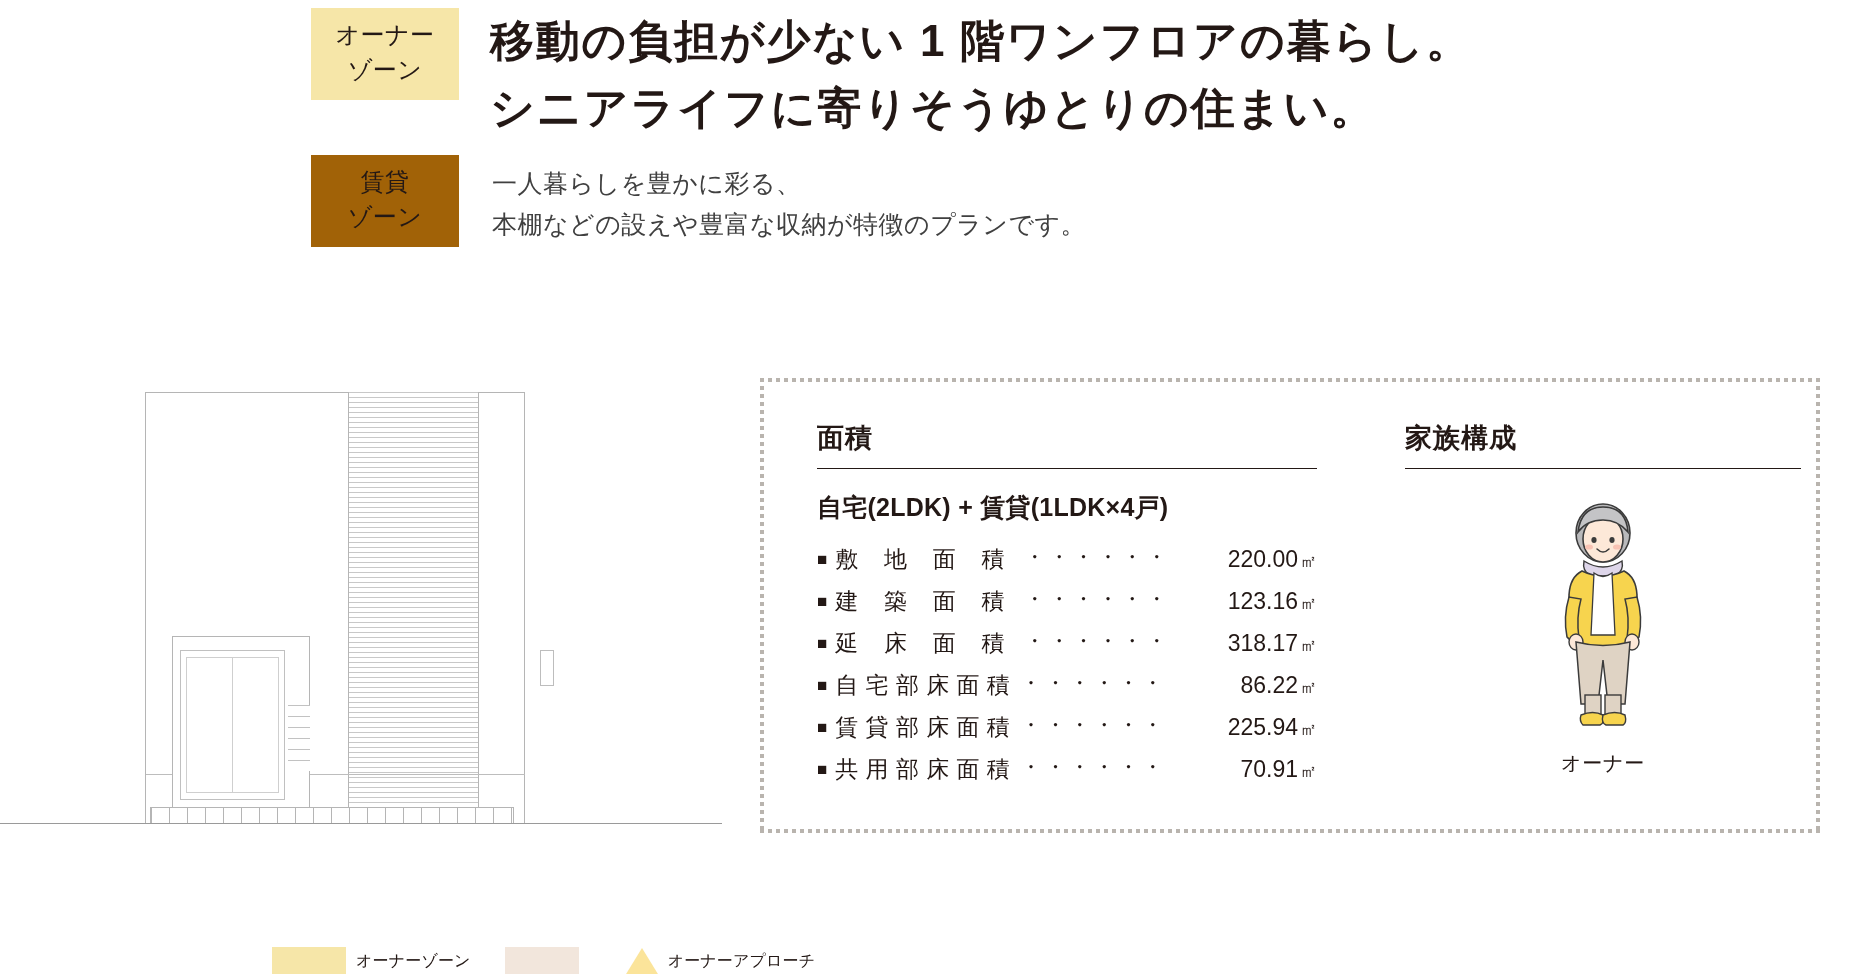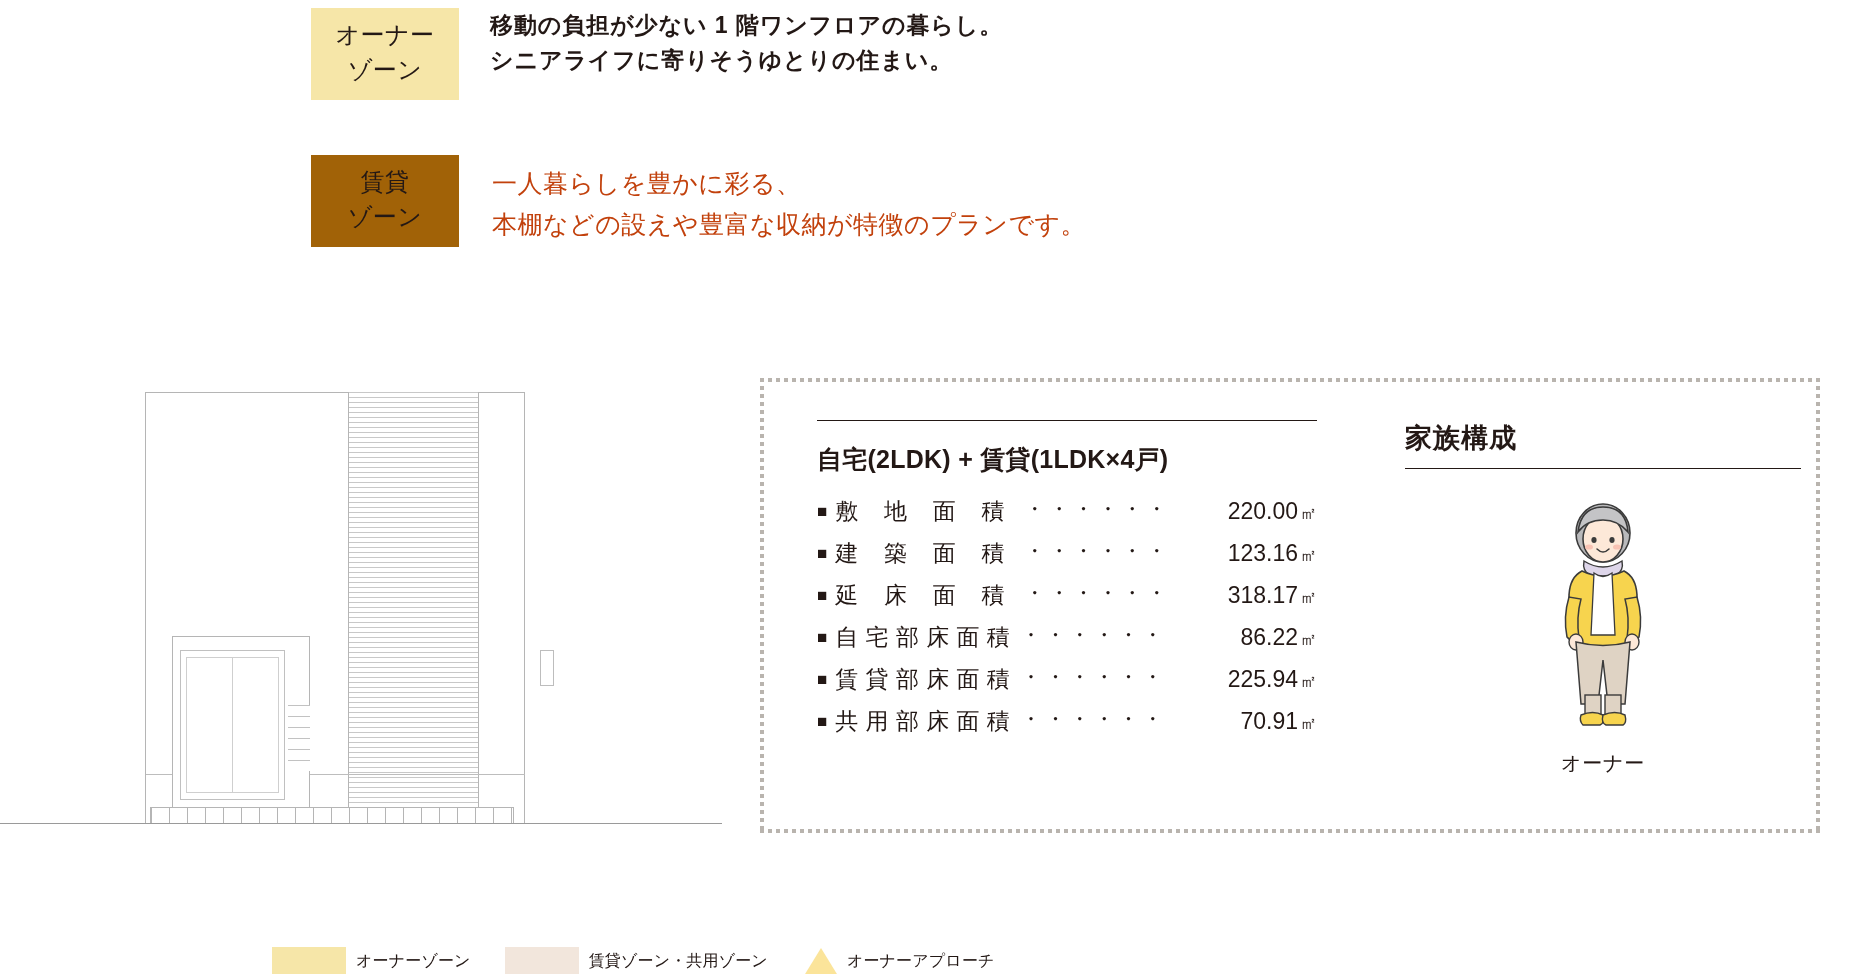--- a/index.html
+++ b/index.html
@@ -46,37 +46,37 @@
     position: absolute;
     left: 311px;
     top: 155px;
     background: #a16207;
   }
 
   .headline {
     position: absolute;
     left: 490px;
     top: 8px;
-    font-size: 23px;
+    font-size: 44px;
     font-weight: bold;
     line-height: 1.52;
     letter-spacing: 0.04em;
     color: #231815;
     white-space: nowrap;
   }
   .headline div { display: block; }
 
   .subcopy {
     position: absolute;
     left: 492px;
     top: 163px;
     font-size: 25px;
     line-height: 1.62;
     letter-spacing: 0.02em;
-    color: #c2410c;
+    color: #404040;
     white-space: nowrap;
   }
   .subcopy div { display: block; }
 
   
   .elevation {
     position: absolute;
     left: 0px;
     top: 370px;
     width: 730px;
@@ -394,20 +394,21 @@
   <div class="elev-window-mullion"></div>
   <div class="elev-stairs"></div>
   <div class="elev-left-edge"></div>
   <div class="elev-right-mark"></div>
   <div class="elev-ground"></div>
 </div>
 
 <div class="infopanel"></div>
 
 <div class="col-area">
+  <div class="sec-title">面積</div>
   <div class="sec-rule"></div>
   <div class="plan-type">自宅(2LDK) + 賃貸(1LDK×4戸)</div>
 
   <div class="area-list">
 
     <div class="area-row">
       <span class="area-sq">■</span>
       <span class="area-label wide">敷 地 面 積</span>
       <span class="area-dots">・・・・・・・・・・・・・・</span>
       <span class="area-value">220.00</span>
@@ -504,21 +505,20 @@
 
 <div class="legend">
 
   <div class="legend-item">
     <span class="sw sw-owner"></span>
     <span>オーナーゾーン</span>
   </div>
 
   <div class="legend-item">
     <span class="sw sw-rent"></span>
-    <span>賃貸ゾーン・共用ゾーン</span>
   </div>
 
   <div class="legend-item">
     <span class="tri tri-owner"></span>
     <span>オーナーアプローチ</span>
   </div>
 
 
 </div>
 

